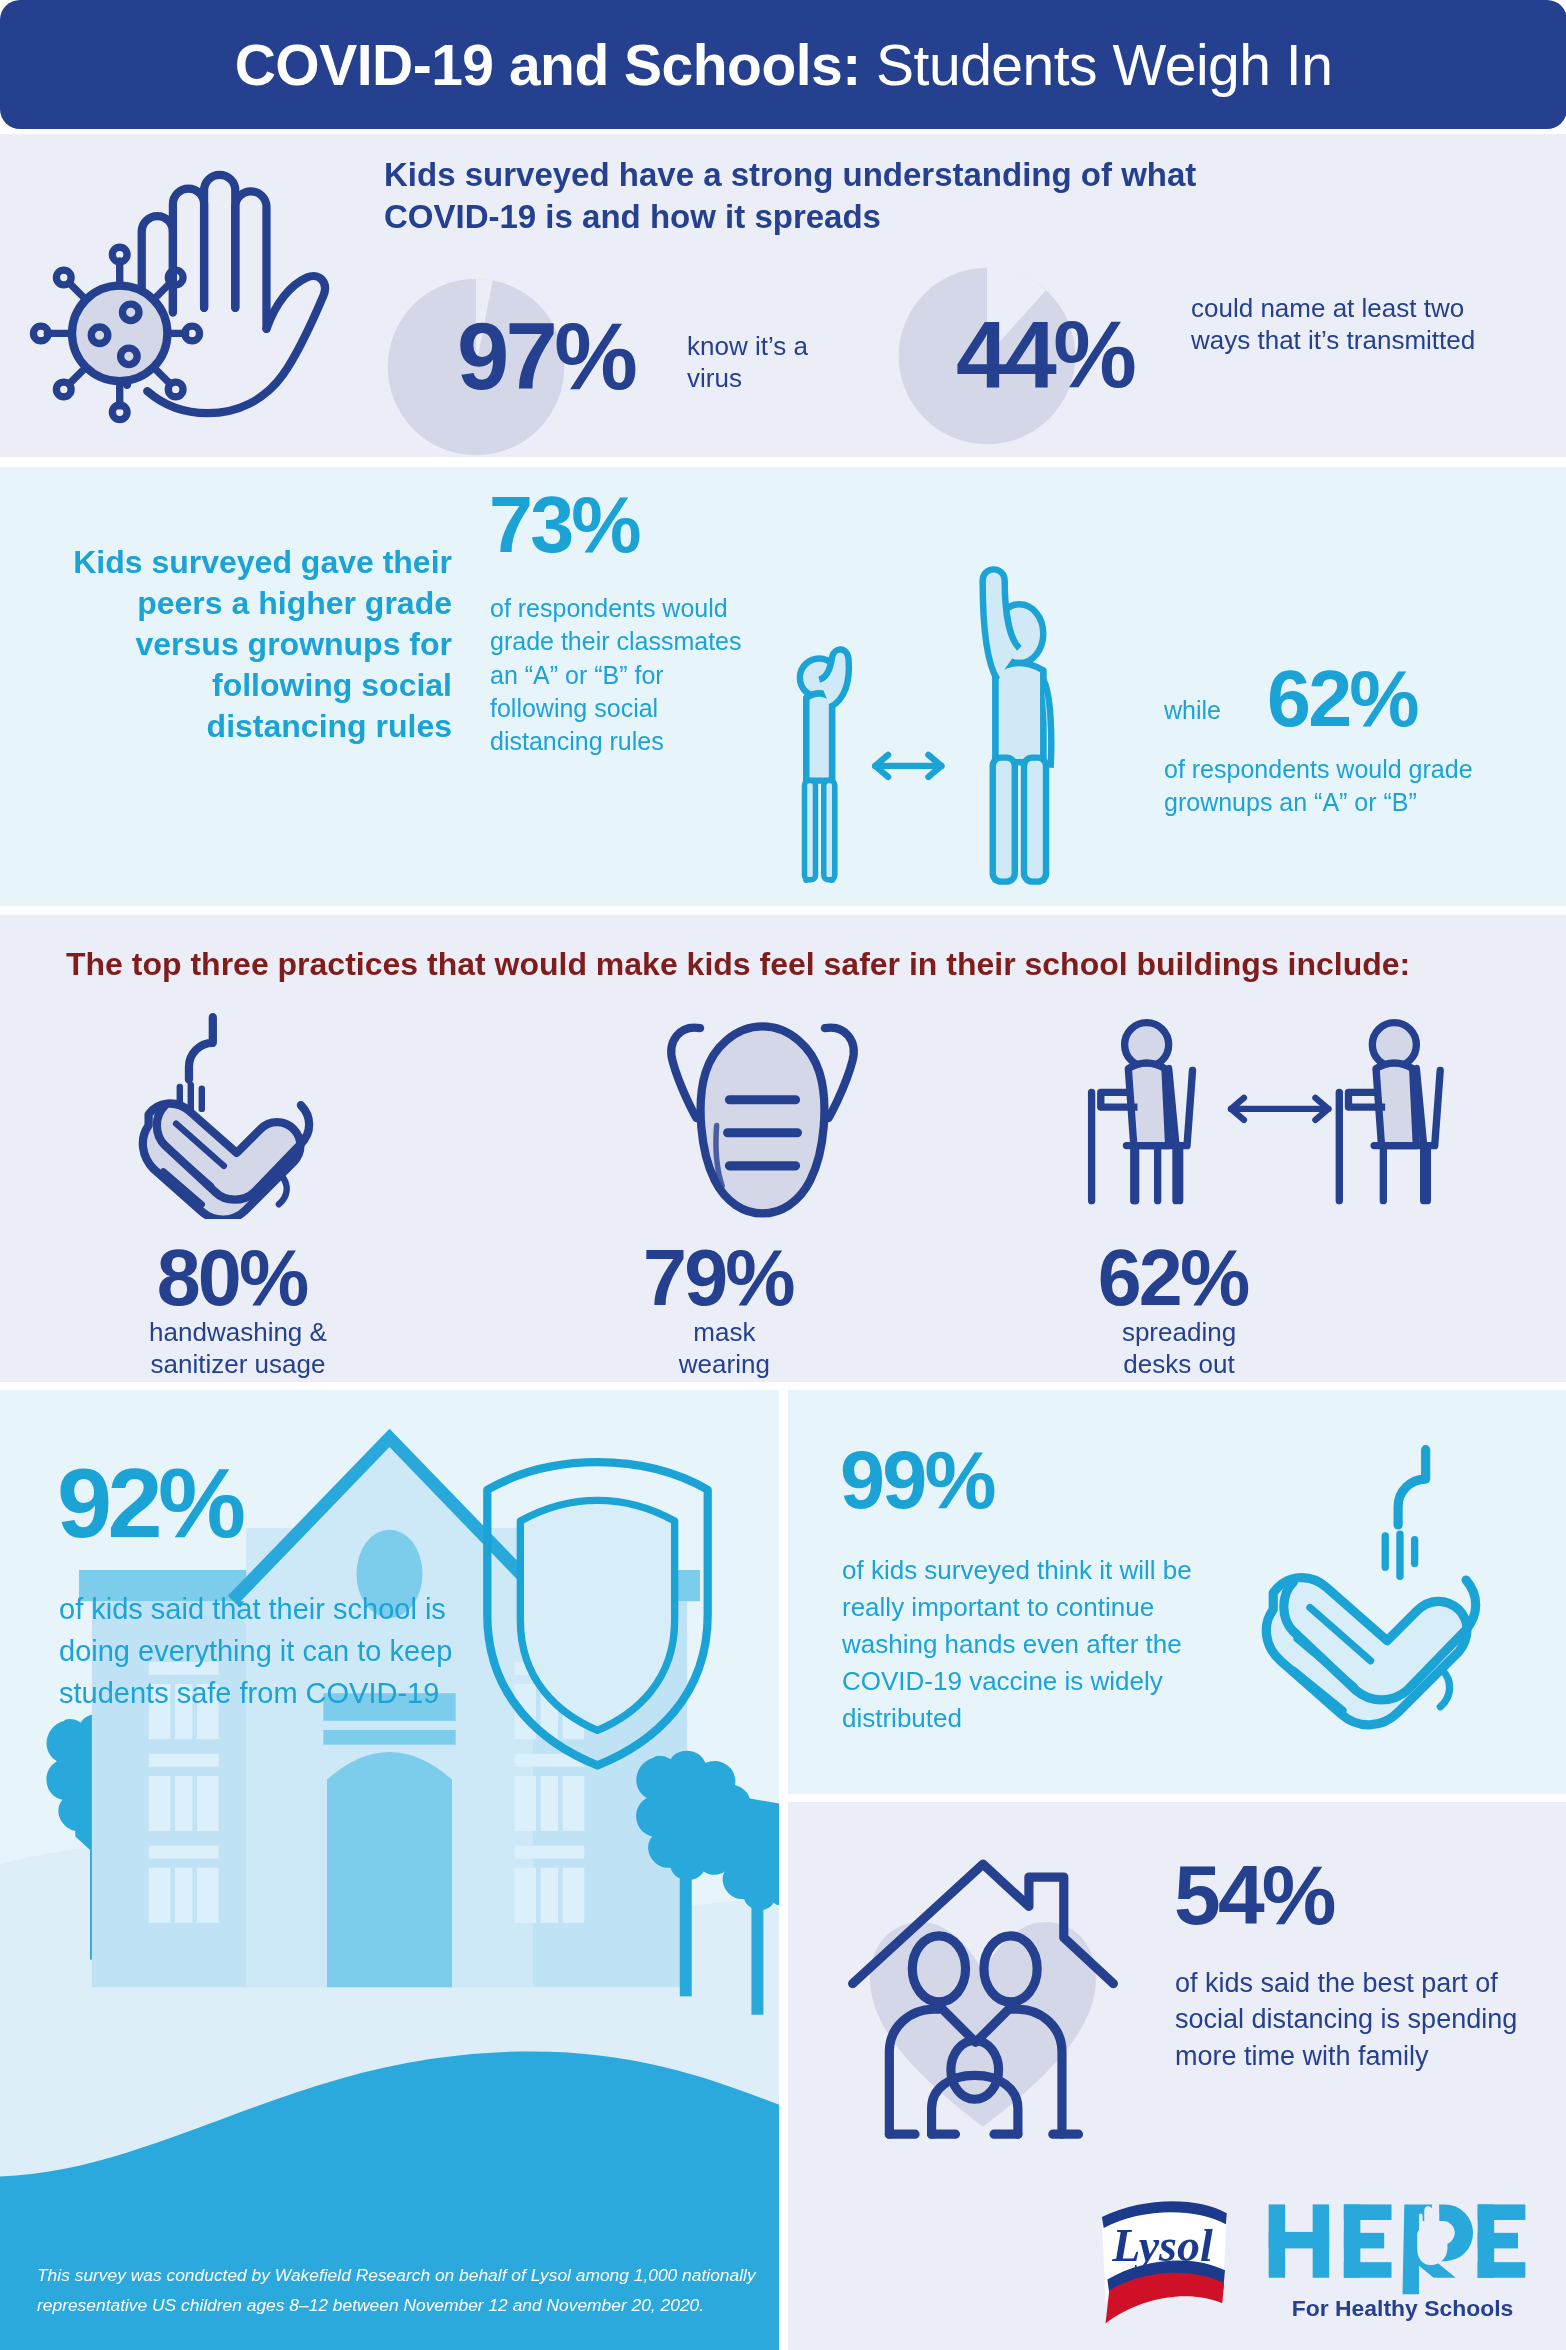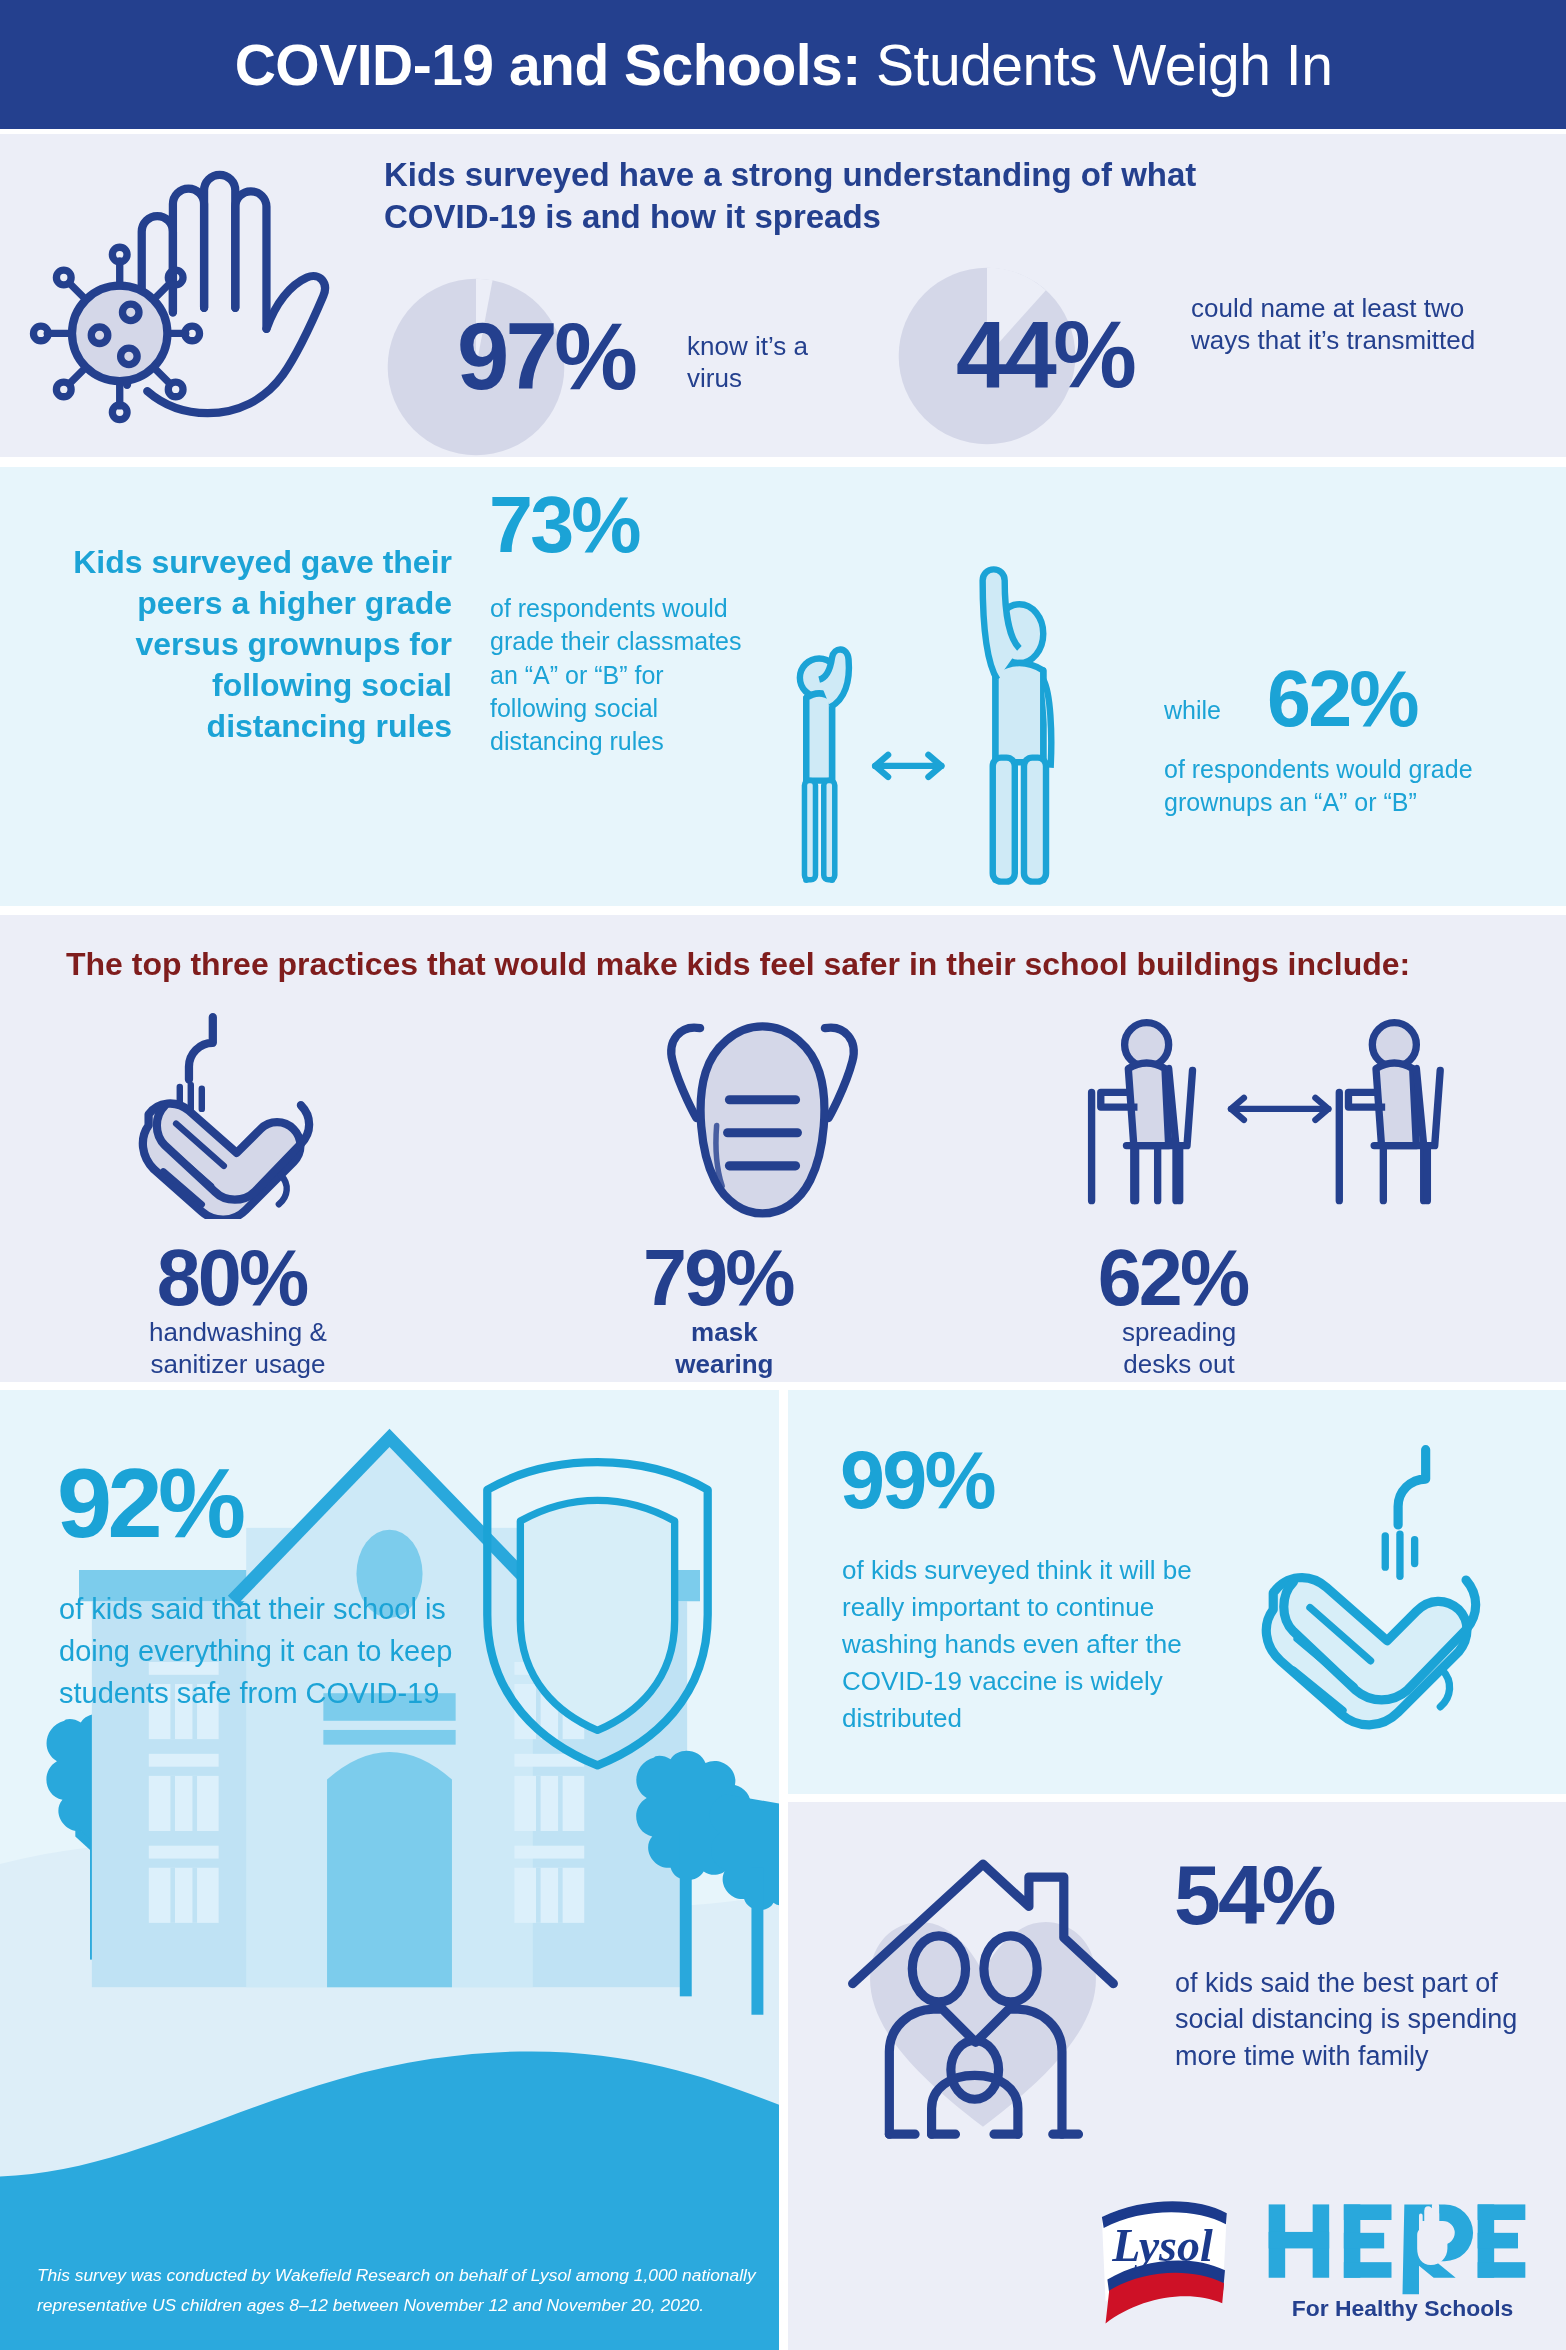--- a/index.html
+++ b/index.html
@@ -8,21 +8,21 @@
     font-family: "Liberation Sans", sans-serif;
     background: #ffffff;
     position: relative;
     overflow: hidden;
   }
   .page { position: relative; width: 1567px; height: 2351px; background:#ffffff; }
 
   
   .header {
     position: absolute; left:0; top:0; width:1567px; height:129px;
-    background:#24408E; display:flex; align-items:center; justify-content:center;
+    background:#24408E; display:flex; align-items:center; justify-content:center;border-radius:20px;
   }
   .header h1 {
     color:#ffffff; font-size:57px; font-weight:700; letter-spacing:-0.5px;
     font-family:"Liberation Sans", sans-serif; white-space:nowrap;
   }
   .header h1 .light { font-weight:400; }
 
   
   .sec1 {
     position:absolute; left:0; top:134px; width:1567px; height:323px;
@@ -328,21 +328,21 @@
     </svg>
   </div>
 
   <div class="s3-row" style="left:110px;">
     <span class="s3-num">80%</span>
     <span class="s3-cap" style="max-width:230px;">handwashing &amp; sanitizer usage</span>
   </div>
 
   <div class="s3-row" style="left:643px;">
     <span class="s3-num">79%</span>
-    <span class="s3-cap" style="max-width:110px;font-weight:bold;">mask wearing</span>
+    <span class="s3-cap" style="max-width:110px;">mask wearing</span>
   </div>
 
   <div class="s3-row" style="left:1088px;">
     <span class="s3-num">62%</span>
     <span class="s3-cap" style="max-width:156px;">spreading desks out</span>
   </div>
 
   <div class="sec4l">
 
     <svg width="779" height="961" viewBox="0 0 848 1046" style="position:absolute; left:0; top:0;">

